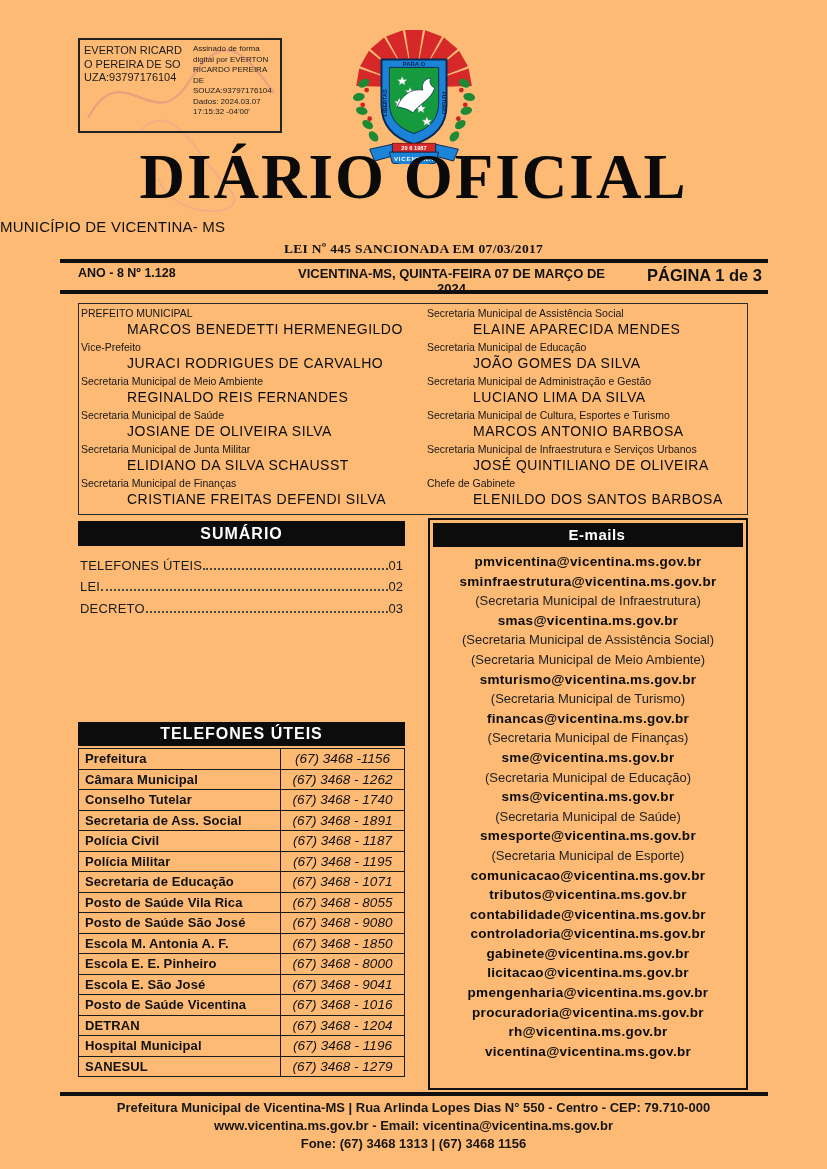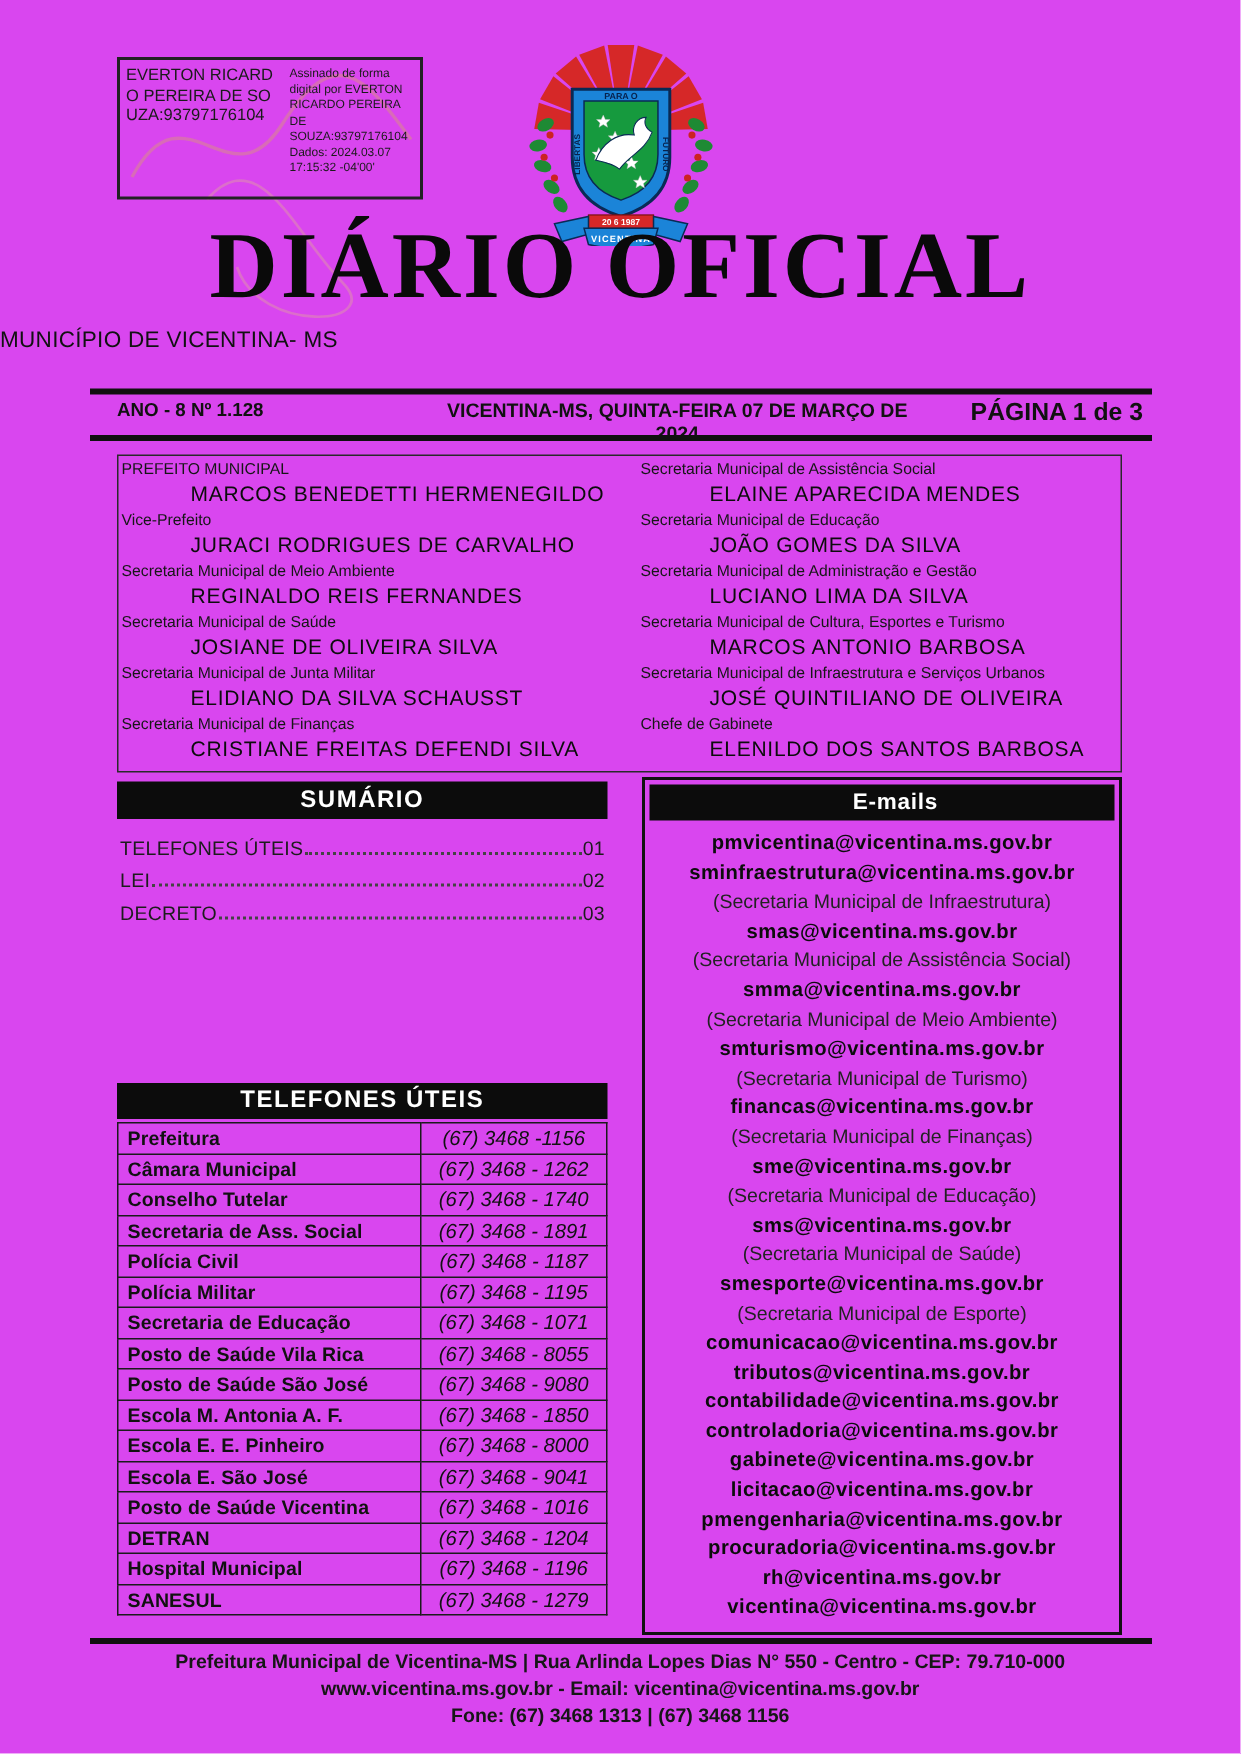--- a/index.html
+++ b/index.html
@@ -1,18 +1,18 @@
 <!DOCTYPE html>
 <html><head>
 <meta charset="utf-8">
 <style>
   * { margin:0; padding:0; box-sizing:border-box; }
   html,body { background:#ffffff; }
   body { font-family:"Liberation Sans", sans-serif; color:#111; }
-  #page { position:relative; width:827px; height:1169px; background:#d946ef; margin:0 auto; overflow:hidden; }
+  #page { position:relative; width:827px; height:1169px; background:#fdba74; margin:0 auto; overflow:hidden; }
 
   
   .sig-wrap { position:absolute; left:78px; top:38px; width:210px; height:210px; pointer-events:none; }
   .sig-flourish { position:absolute; left:0; top:0; }
   .sig-box { position:absolute; left:0; top:0; width:204px; height:95px; border:2px solid #222;
              display:flex; gap:5px; padding:4px 4px; background:transparent; }
   .sig-name { width:104px; font-size:11px; line-height:13.5px; word-break:break-all; color:#1a1a1a; }
   .sig-details { flex:1; font-size:8px; line-height:10.5px; color:#1a1a1a; }
 
   
@@ -145,20 +145,21 @@
     <rect x="53" y="119" width="44" height="9" fill="#d62828" stroke="#7a1010" stroke-width="0.8"></rect>
     <text x="75" y="126" text-anchor="middle" font-size="5.8" font-weight="bold" fill="#ffffff">20 6 1987</text>
     <polygon points="30,125 53,120 53,132 35,137" fill="#1b84d8" stroke="#0a2a55" stroke-width="1"></polygon>
     <polygon points="120,125 97,120 97,132 115,137" fill="#1b84d8" stroke="#0a2a55" stroke-width="1"></polygon>
     <path d="M50,128 H100 L97,139 Q75,144 53,139 Z" fill="#1b84d8" stroke="#0a2a55" stroke-width="1"></path>
     <text x="75" y="137" text-anchor="middle" font-size="6.2" font-weight="bold" fill="#ffffff" letter-spacing="0.8">VICENTINA</text>
   </svg>
 
   <div class="title">DIÁRIO OFICIAL</div>
   <div class="muni">MUNICÍPIO DE VICENTINA- MS</div>
+  <div class="law">LEI Nº 445 SANCIONADA EM 07/03/2017</div>
 
   <div class="rule rule-top"></div>
   <div class="issue-bar">
     <span class="issue-ed">ANO - 8 Nº 1.128</span>
     <span class="issue-date">VICENTINA-MS, QUINTA-FEIRA 07 DE MARÇO DE 2024</span>
     <span class="issue-page">PÁGINA 1 de 3</span>
   </div>
   <div class="rule rule-mid"></div>
 
   <div class="officials">
@@ -282,21 +283,20 @@
   </table>
 
   <div class="emails-box">
     <div class="black-bar emails-bar">E-mails</div>
     <div class="emails-list" id="emails-list">
         <div class="em-line">pmvicentina@vicentina.ms.gov.br</div>
         <div class="em-line">sminfraestrutura@vicentina.ms.gov.br</div>
         <div class="em-label">(Secretaria Municipal de Infraestrutura)</div>
         <div class="em-line">smas@vicentina.ms.gov.br</div>
         <div class="em-label">(Secretaria Municipal de Assistência Social)</div>
-        <div class="em-line">smma@vicentina.ms.gov.br</div>
         <div class="em-label">(Secretaria Municipal de Meio Ambiente)</div>
         <div class="em-line">smturismo@vicentina.ms.gov.br</div>
         <div class="em-label">(Secretaria Municipal de Turismo)</div>
         <div class="em-line">financas@vicentina.ms.gov.br</div>
         <div class="em-label">(Secretaria Municipal de Finanças)</div>
         <div class="em-line">sme@vicentina.ms.gov.br</div>
         <div class="em-label">(Secretaria Municipal de Educação)</div>
         <div class="em-line">sms@vicentina.ms.gov.br</div>
         <div class="em-label">(Secretaria Municipal de Saúde)</div>
         <div class="em-line">smesporte@vicentina.ms.gov.br</div>

